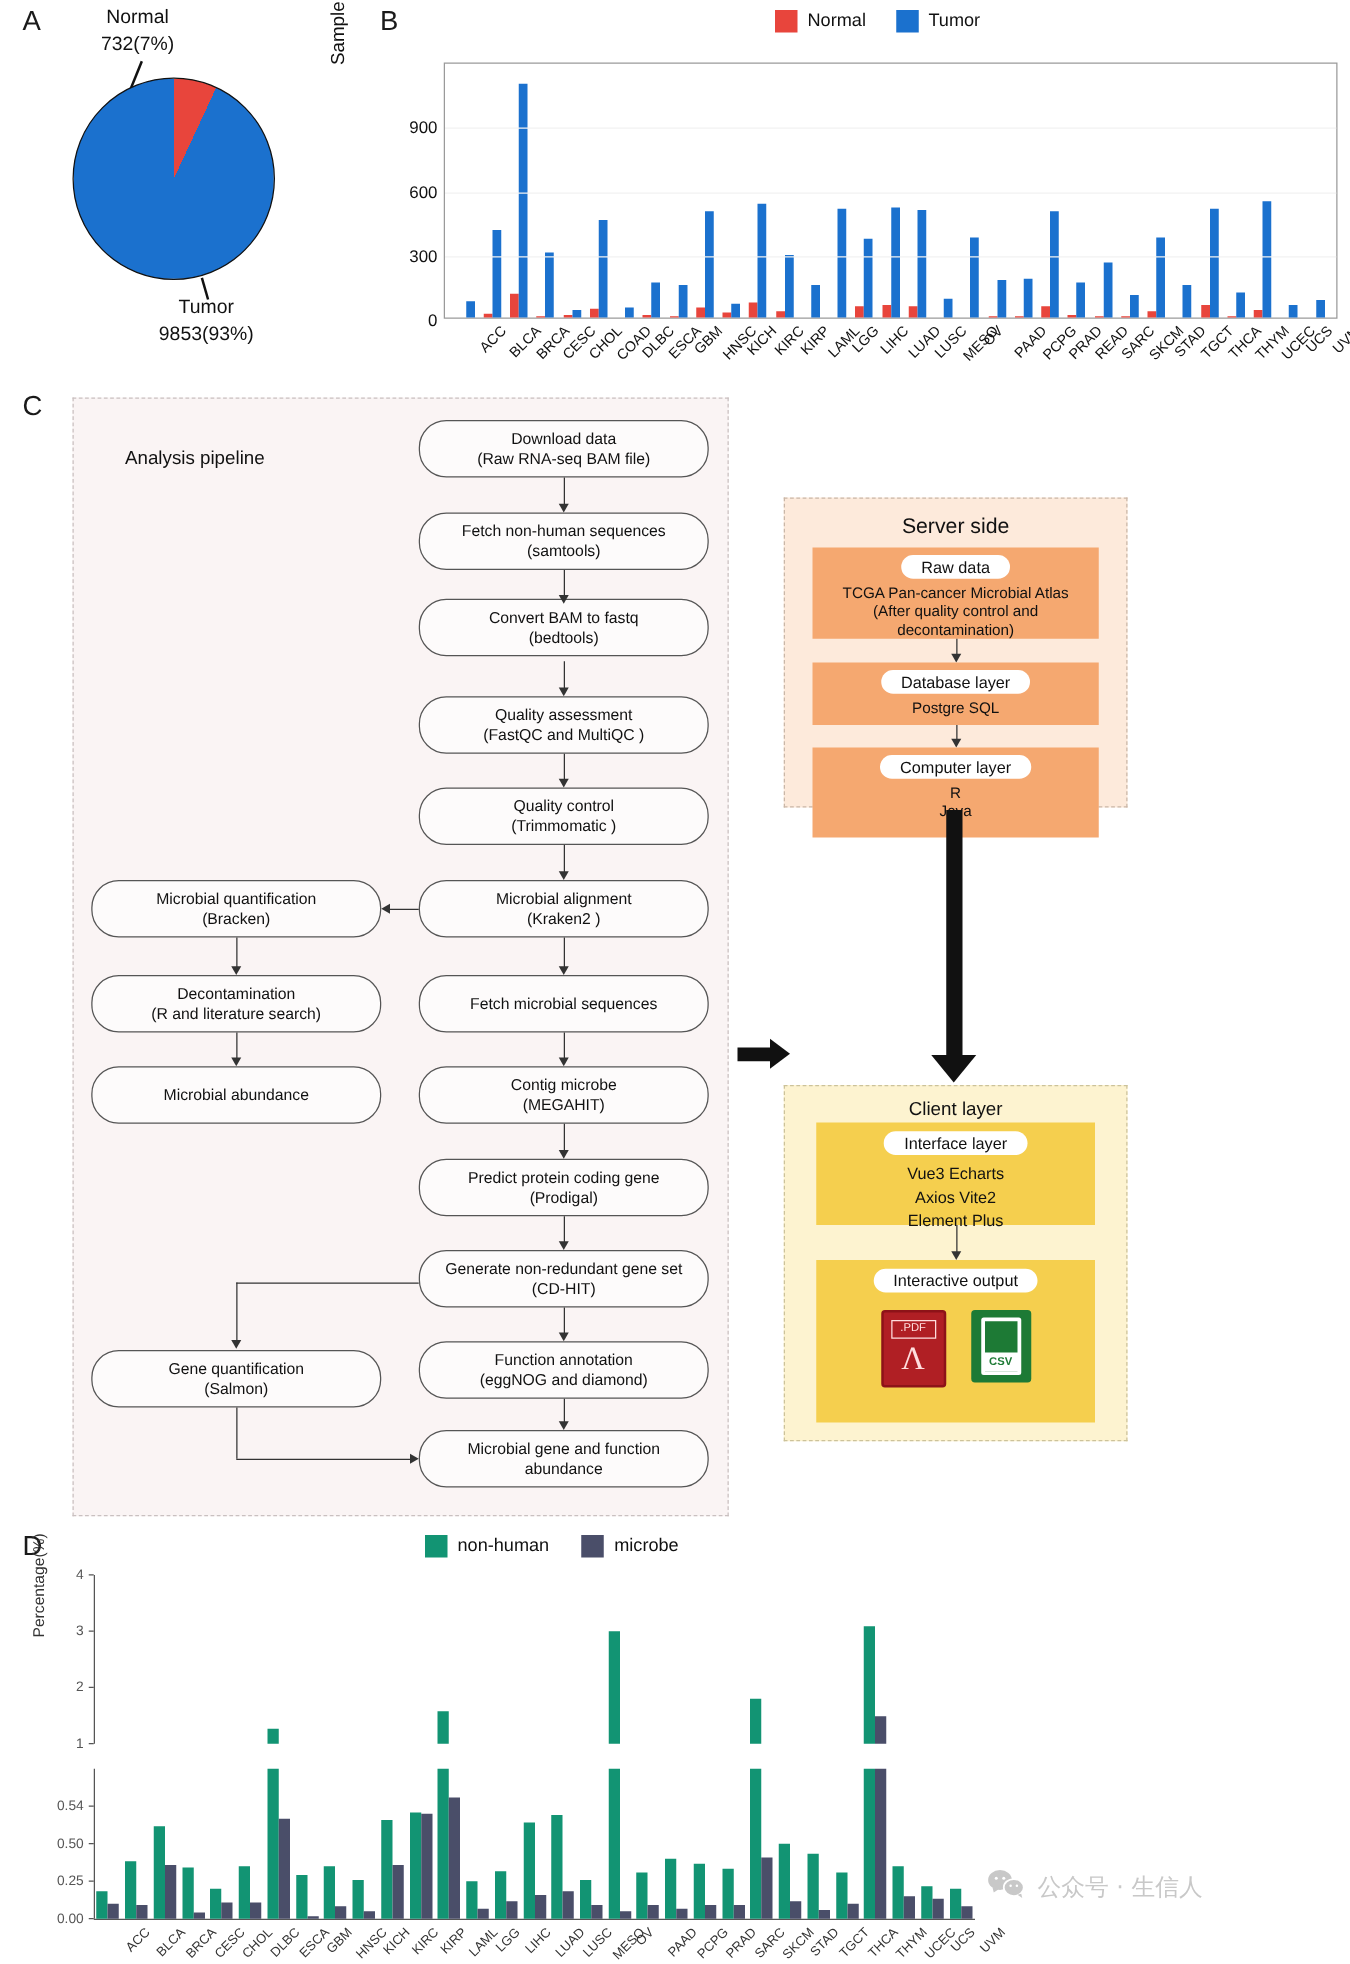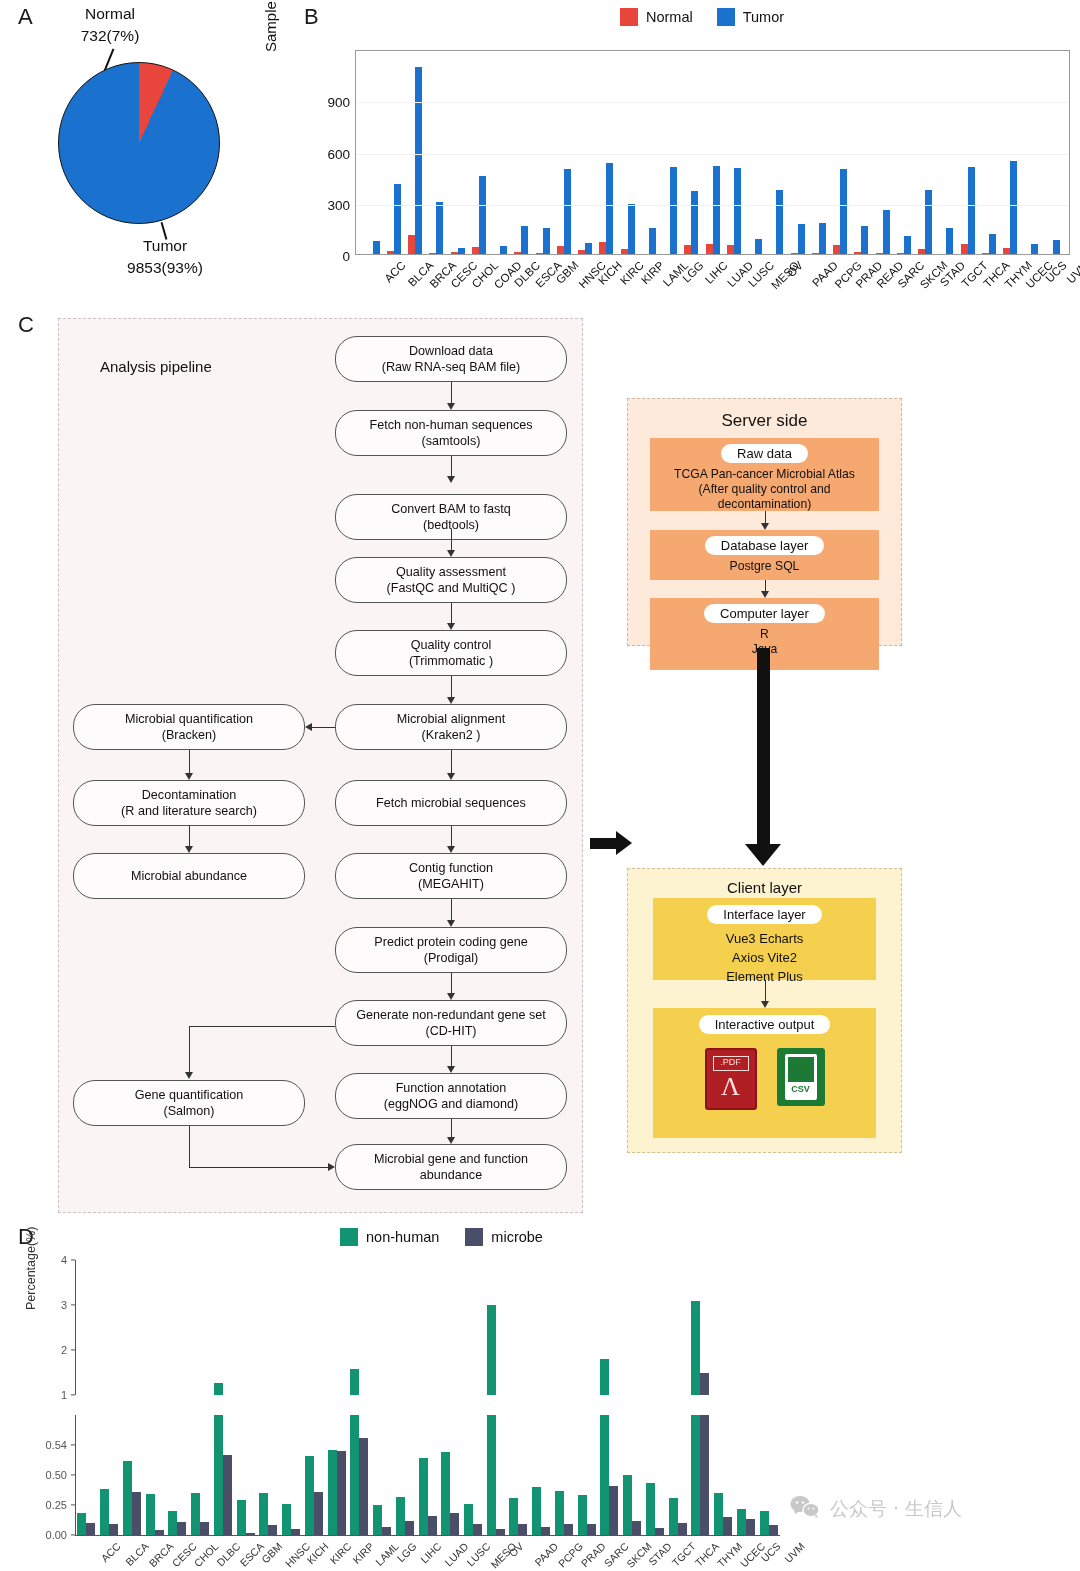--- a/index.html
+++ b/index.html
@@ -295,41 +295,41 @@
   <div id="pipeTitle">Analysis pipeline</div>
   <div id="pipeNodes">
       <div class="node" style="left: 335px; top: 26px; width: 232px; height: 46px;">
         <div>Download data</div>
         <div>(Raw RNA-seq BAM file)</div>
       </div>
       <div class="node" style="left: 335px; top: 100px; width: 232px; height: 46px;">
         <div>Fetch non-human sequences</div>
         <div>(samtools)</div>
       </div>
-      <div class="node" style="left: 335px; top: 184px; width: 232px; height: 46px;">
+      <div class="node" style="left: 335px; top: 169px; width: 232px; height: 46px;">
         <div>Convert BAM to fastq</div>
         <div>(bedtools)</div>
       </div>
       <div class="node" style="left: 335px; top: 247px; width: 232px; height: 46px;">
         <div>Quality assessment</div>
         <div>(FastQC and MultiQC )</div>
       </div>
       <div class="node" style="left: 335px; top: 320px; width: 232px; height: 46px;">
         <div>Quality control</div>
         <div>(Trimmomatic )</div>
       </div>
       <div class="node" style="left: 335px; top: 394px; width: 232px; height: 46px;">
         <div>Microbial alignment</div>
         <div>(Kraken2 )</div>
       </div>
       <div class="node" style="left: 335px; top: 470px; width: 232px; height: 46px;">
         <div>Fetch microbial sequences</div>
       </div>
       <div class="node" style="left: 335px; top: 543px; width: 232px; height: 46px;">
-        <div>Contig function</div>
+        <div>Contig microbe</div>
         <div>(MEGAHIT)</div>
       </div>
       <div class="node" style="left: 335px; top: 617px; width: 232px; height: 46px;">
         <div>Predict protein coding gene</div>
         <div>(Prodigal)</div>
       </div>
       <div class="node" style="left: 335px; top: 690px; width: 232px; height: 46px;">
         <div>Generate non-redundant gene set</div>
         <div>(CD-HIT)</div>
       </div>

